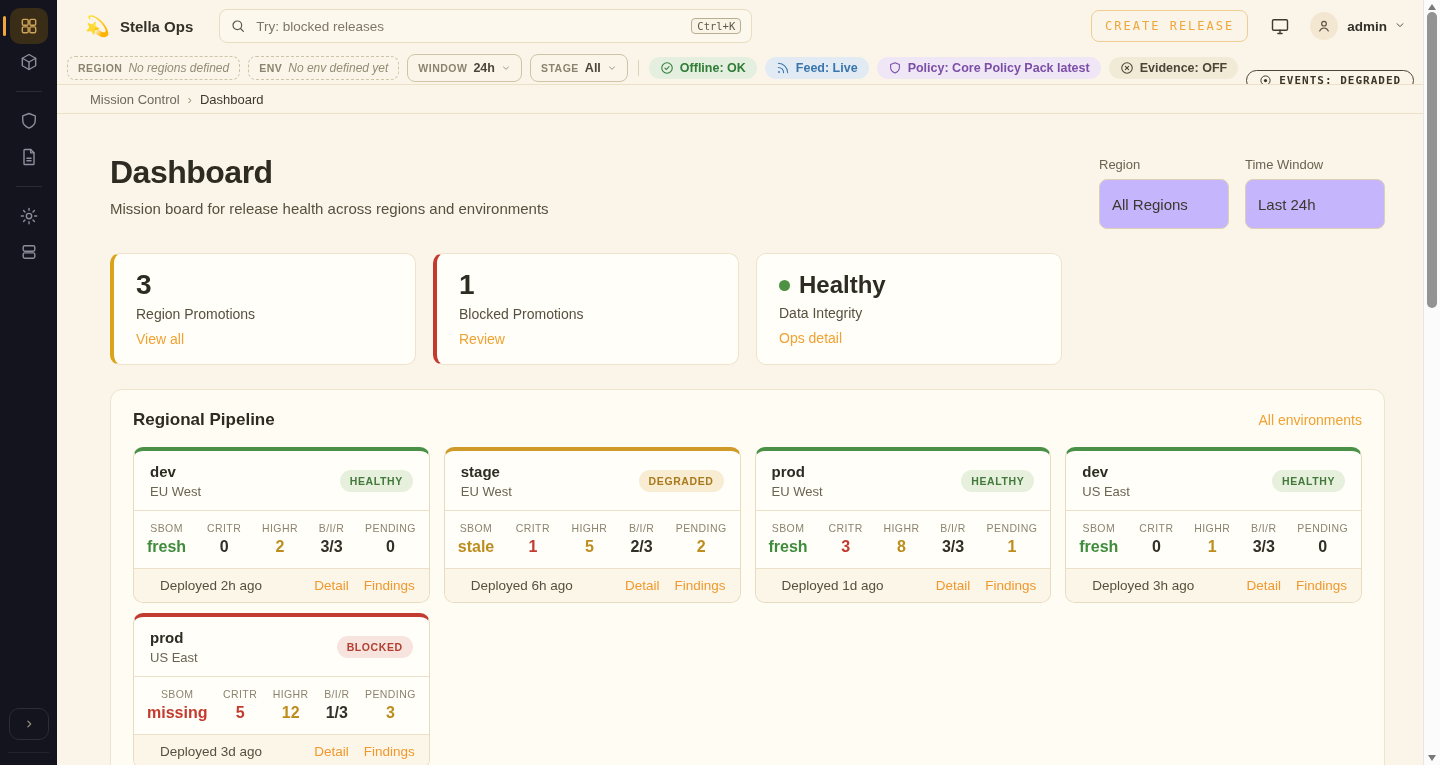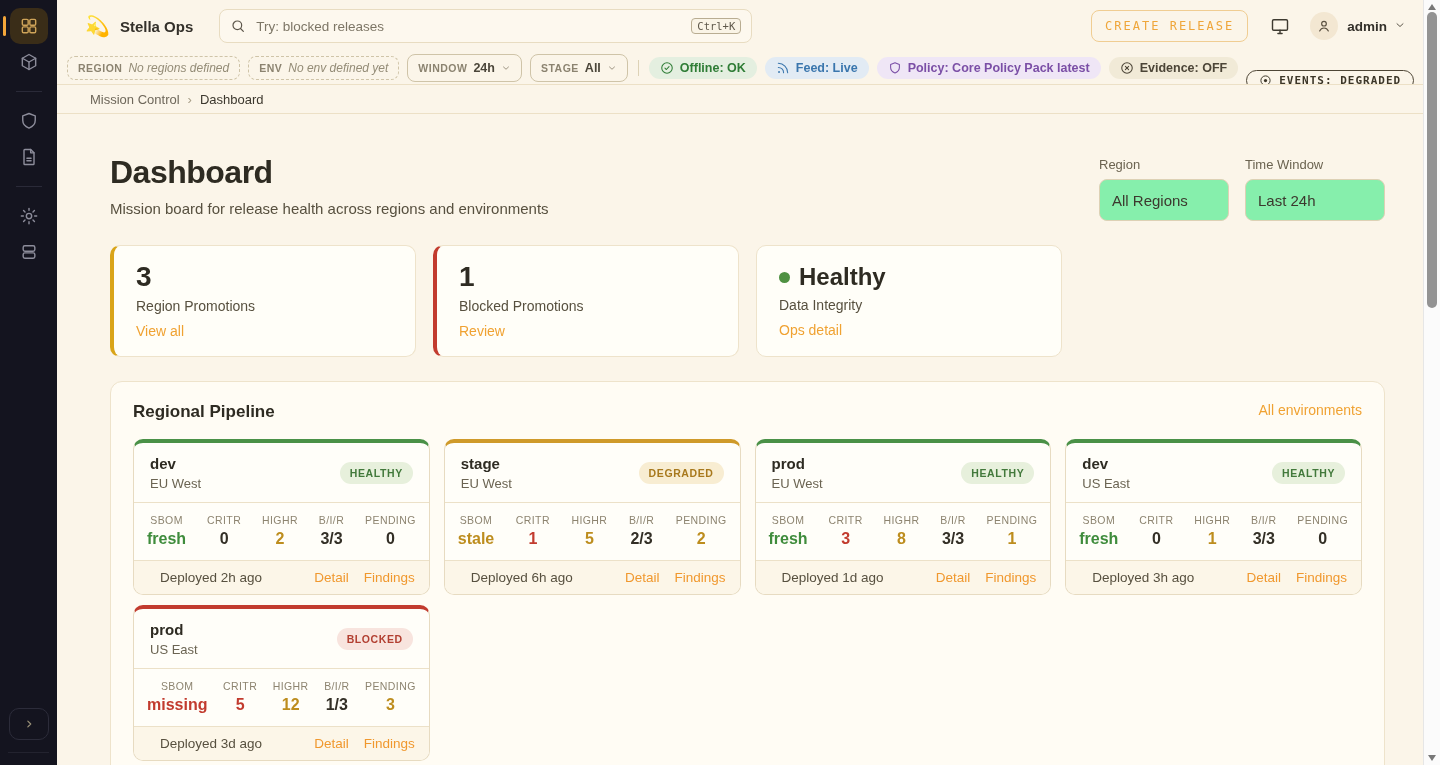--- a/index.html
+++ b/index.html
@@ -93,21 +93,21 @@
   .bc-sep { color:#a89f88; margin:0 8px; }
   .bc-current { color:#3c382e; }
 
   
   .content { flex:1; padding:40px 55px 0 53px; overflow:hidden; }
   .page-head { display:flex; justify-content:space-between; align-items:flex-start; }
   .page-title { font-size:32px; font-weight:bold; color:#2e2b22; letter-spacing:-.5px; }
   .page-sub { font-size:15px; color:#57503f; margin-top:9px; }
   .head-filters { display:flex; gap:16px; padding-top:3px; }
   .filter-label { font-size:13px; color:#6b6350; margin-bottom:7px; }
-  .select-box { height:42px; border:1px solid #ddd1b5; border-radius:8px; background:#86efac;
+  .select-box { height:50px; border:1px solid #ddd1b5; border-radius:8px; background:#c4b5fd;
     display:flex; align-items:center; padding:0 12px; font-size:15px; color:#3c382e; cursor:pointer; }
   .select-box.w-region { width:130px; }
   .select-box.w-window { width:140px; }
 
   
   .summary-grid { display:grid; grid-template-columns:repeat(4,1fr); gap:17px; margin-top:24px; }
   .scard { background:#fffef8; border:1px solid #eee3cb; border-radius:10px; padding:15px 22px 16px;
     min-height:111px; position:relative; }
   .scard.accent-amber { border-left:4px solid #d9a419; }
   .scard.accent-red { border-left:4px solid #c23b2e; }
@@ -115,21 +115,21 @@
   .scard .mid { font-size:17px; font-weight:bold; color:#2e2b22; line-height:1.3; padding-top:4px; }
   .scard .health { font-size:24px; font-weight:bold; color:#2e2b22; line-height:1.2; display:flex;
     align-items:center; padding-top:2px; }
   .dot { width:11px; height:11px; border-radius:50%; background:#4f9142; margin-right:9px; flex:none; }
   .scard .slbl { font-size:14px; color:#57503f; margin-top:5px; }
   .scard .slink { font-size:14px; color:#f0a232; margin-top:9px; display:inline-block; cursor:pointer; }
 
   
   .pipeline { margin-top:24px; background:#fffcf4; border:1px solid #eee3cb; border-radius:12px;
     padding:20px 22px 22px; height:600px; }
-  .pipe-head { display:flex; justify-content:space-between; align-items:flex-start; }
+  .pipe-head { display:flex; justify-content:space-between; align-items:center; }
   .pipe-title { font-size:17px; font-weight:bold; color:#2e2b22; }
   .pipe-link { font-size:14px; color:#f0a232; cursor:pointer; }
   .pipe-grid { display:grid; grid-template-columns:repeat(4,1fr); gap:10px 14px; margin-top:17px; }
   .pcard { border:1px solid #e7dbc1; border-top:4px solid #4a9147; border-radius:10px; background:#fffef9; }
   .pcard.green { border-top-color:#4a9147; }
   .pcard.amber { border-top-color:#cf9a2a; }
   .pcard.red { border-top-color:#c23b2e; }
   .phead { padding:12px 16px 11px; display:flex; justify-content:space-between; align-items:center; }
   .pname { font-size:15px; font-weight:bold; color:#2e2b22; }
   .pregion { font-size:13px; color:#6b6452; margin-top:4px; }

